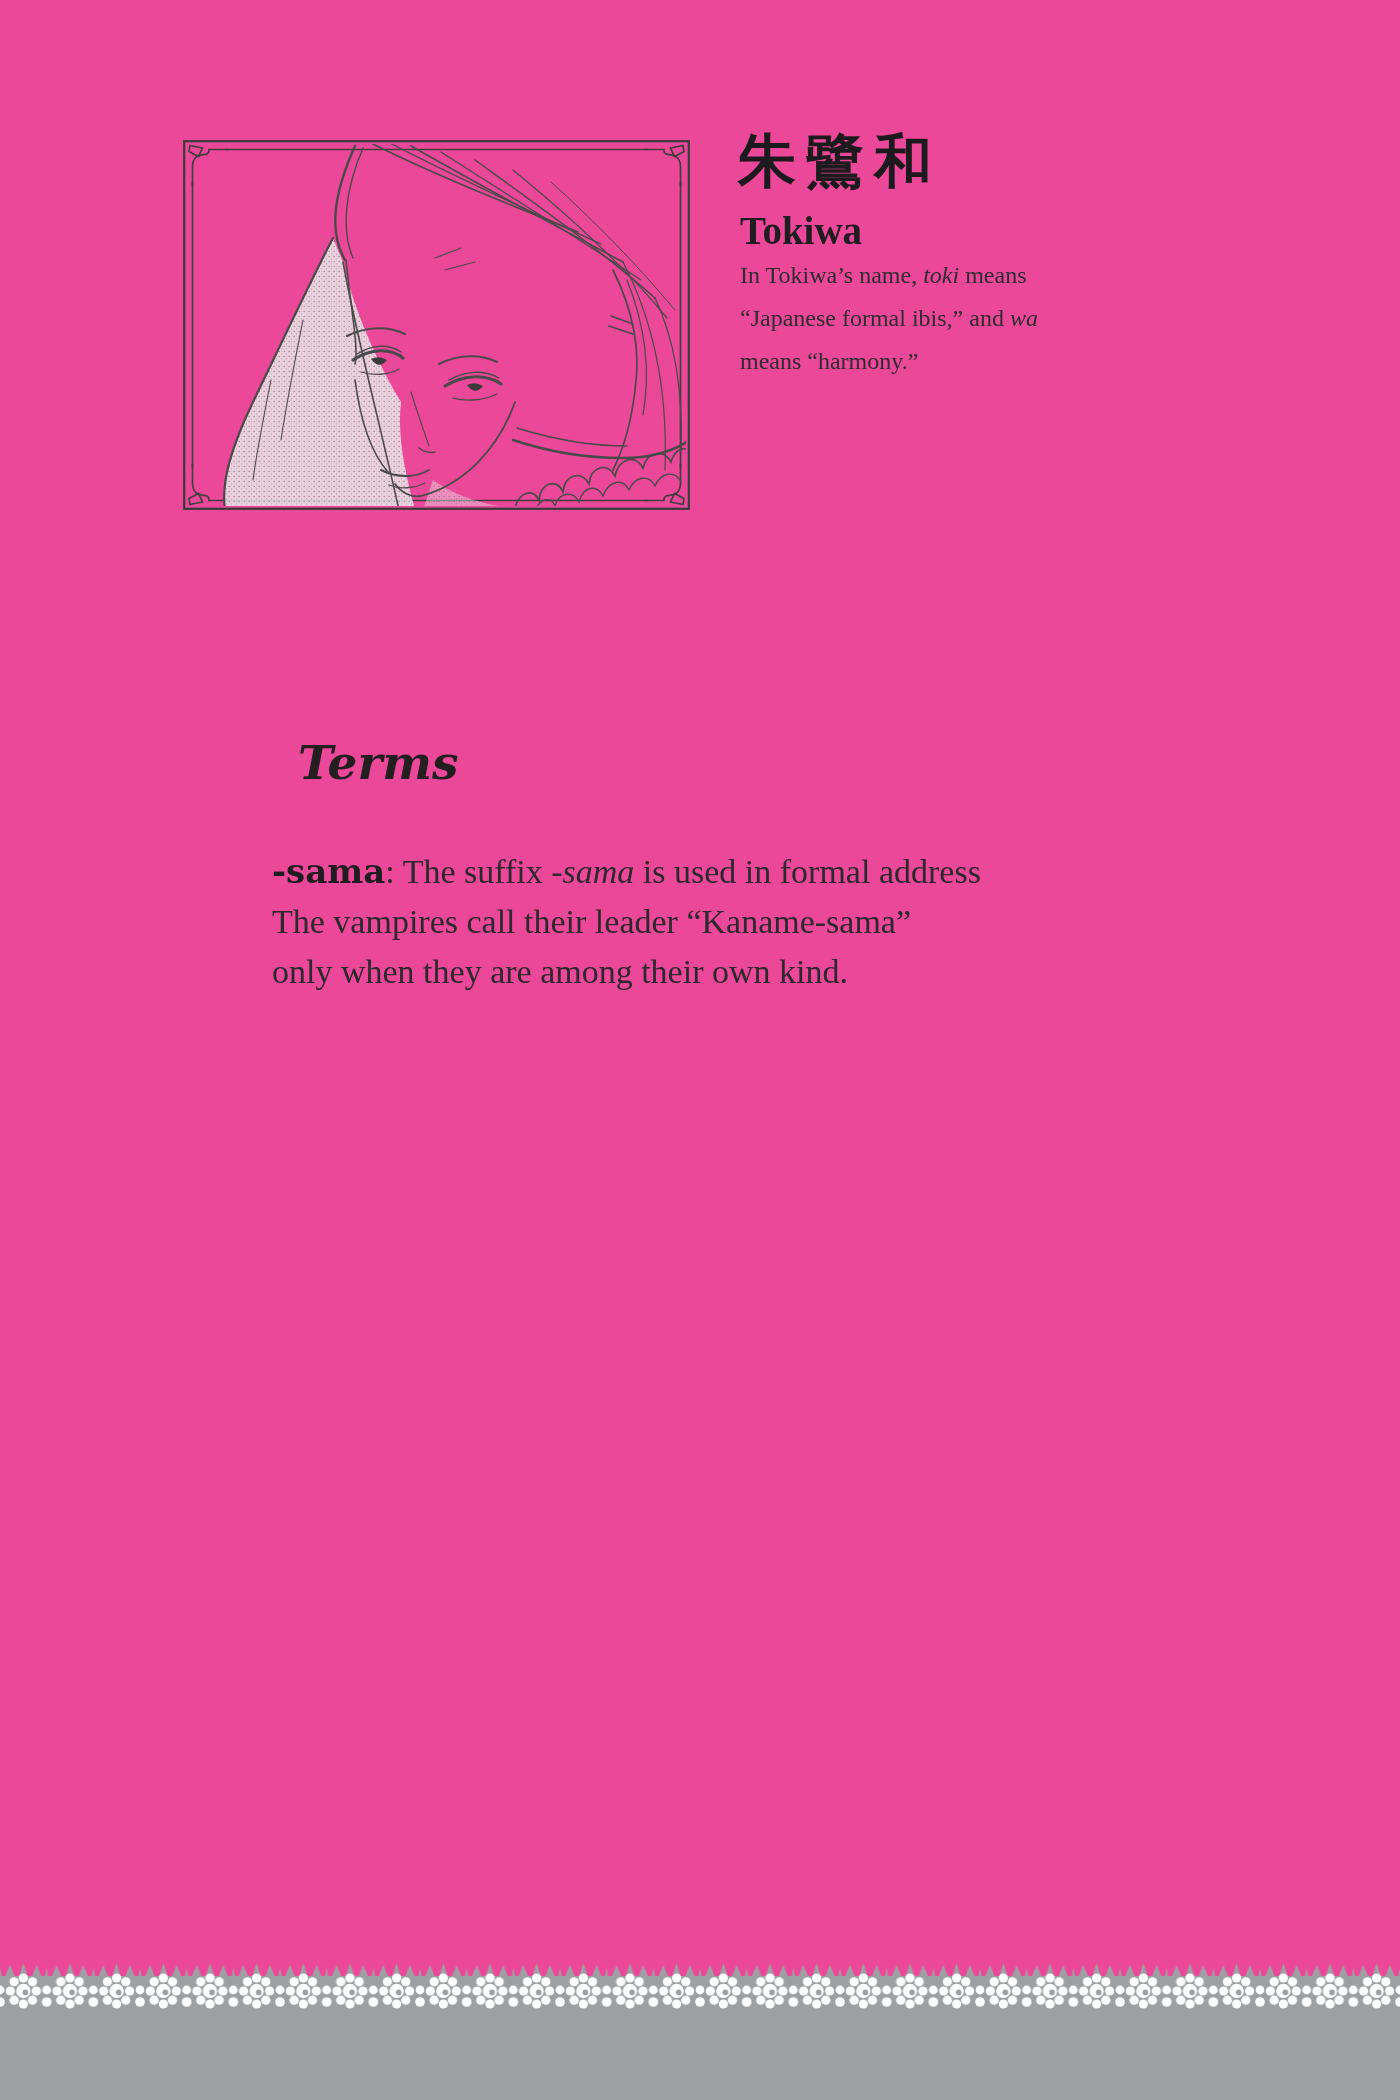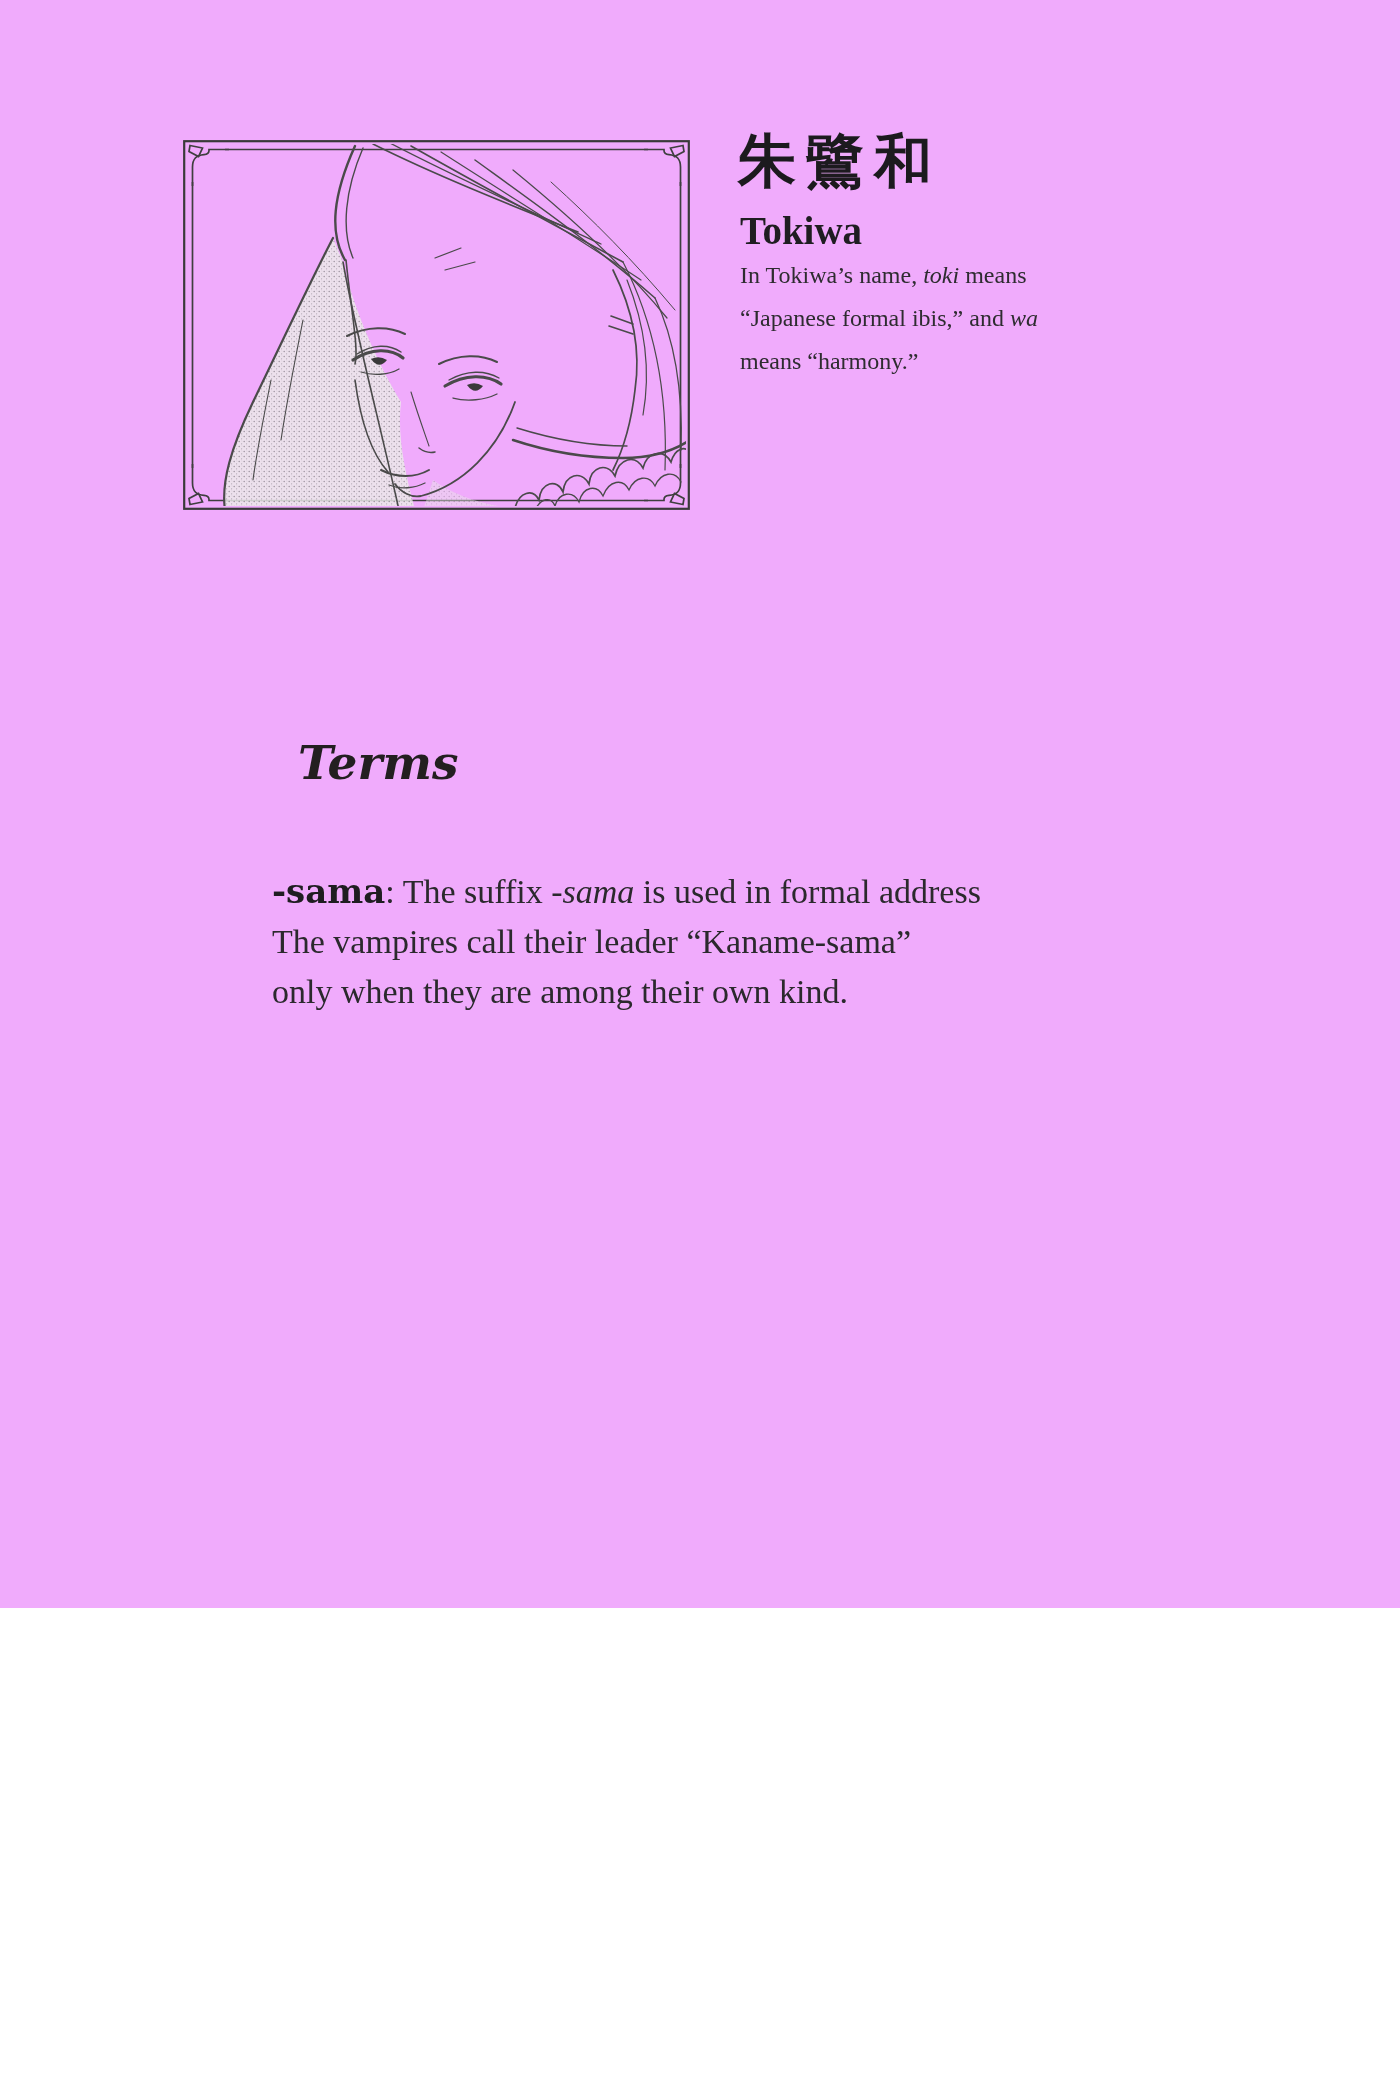--- a/index.html
+++ b/index.html
@@ -1,38 +1,38 @@
 <!DOCTYPE html>
 <html><head>
 <meta charset="utf-8">
 <style>
   html,body{margin:0;padding:0;background:#ffffff;}
   #page{
-    position:relative;width:1400px;height:1608px;background:#f0abfc;
+    position:relative;width:1400px;height:2100px;background:#ec4899;
     overflow:hidden;font-family:"Liberation Serif",serif;color:#2b292d;
   }
   .abs{position:absolute;}
   #portrait-svg{left:183px;top:140px;width:507px;height:370px;}
   #kanji-title{
     left:738px;top:128px;font-family:"DejaVu Serif",serif;font-weight:700;
     font-size:58px;line-height:66px;letter-spacing:10px;color:#1c1a1e;white-space:nowrap;
   }
   #character-name{
     left:740px;top:212px;font-family:Liberation Serif, serif;font-weight:700;
     font-size:39px;line-height:38px;color:#1f1d21;
   }
   #character-description{
     left:740px;top:254px;font-size:24px;line-height:43px;color:#2e2c30;white-space:nowrap;
   }
   #terms-heading{
     left:270px;top:736px;font-family:"DejaVu Serif",serif;font-weight:700;font-style:italic;
     font-size:47px;line-height:54px;color:#231f20;margin-left:28px;
   }
   #term-definition{
-    left:272px;top:846px;font-size:34px;line-height:50px;color:#2b292d;white-space:nowrap;margin-top:20px;
+    left:272px;top:846px;font-size:34px;line-height:50px;color:#2b292d;white-space:nowrap;
   }
   .it{font-style:italic;}
   .term-bold{font-family:"DejaVu Serif",serif;font-weight:700;color:#1f1d21;}
   #lace-border{left:0;top:1960px;width:1400px;height:140px;}
 </style>
 </head>
 <body>
 
 <div id="page">
 

